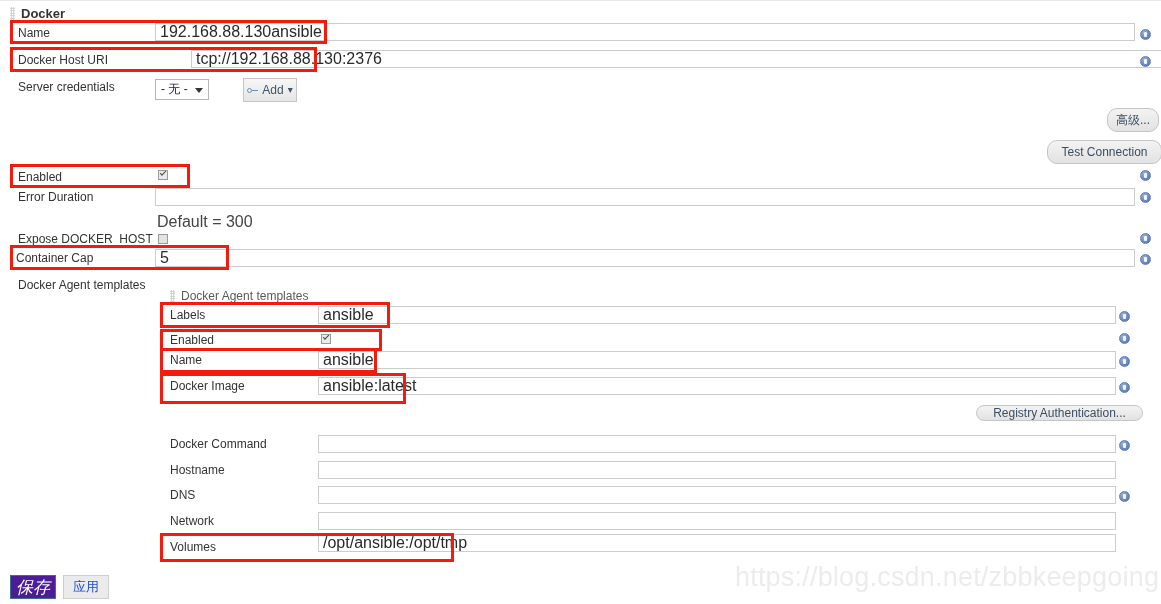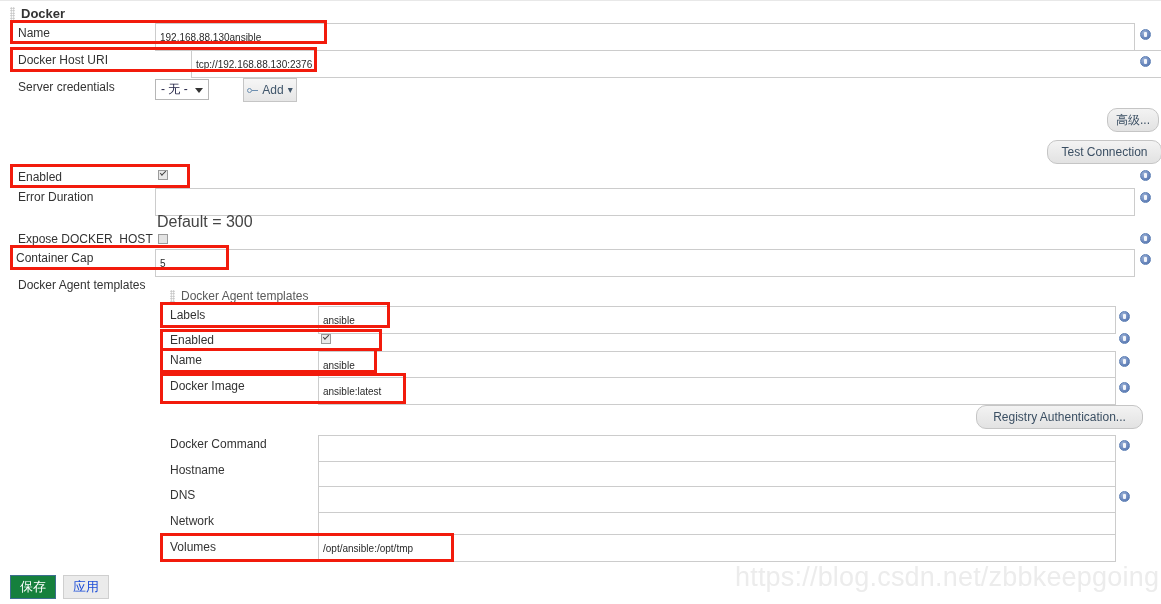--- a/index.html
+++ b/index.html
@@ -65,24 +65,24 @@
     color: #333;
     white-space: nowrap;
     line-height: 14px;
   }
 
   .txt {
     position: absolute;
     box-sizing: border-box;
     border: 1px solid #ccc;
     background: #fff;
-    height: 28px;
+    height: 18px;
     padding: 1px 4px;
     font-family: "Liberation Sans", sans-serif;
-    font-size: 10px;
+    font-size: 16px;
     color: #2a2a2a;
     line-height: 17px;
     outline: none;
   }
   .txt::placeholder { color: #aaa; }
 
   .chk {
     position: absolute;
     width: 10px;
     height: 10px;
@@ -124,27 +124,28 @@
   }
   .btn.grey2 {
     background: linear-gradient(#f3f3f3, #e2e2e2);
     color: #3b4f63;
     border-radius: 10px;
   }
   .btn-primary {
     position: absolute;
     box-sizing: border-box;
     border: 1px solid #3c6e8f;
-    background: #15803d;
+    background: #4c1d95;
     color: #ffffff;
-    font-size: 13px;
+    font-size: 17px;
     display: flex;
     align-items: center;
     justify-content: center;
     cursor: pointer;
+    font-style: italic;
   }
   .btn-plain {
     position: absolute;
     box-sizing: border-box;
     border: 1px solid #cfcfcf;
     background: #ebebeb;
     color: #1d4ed8;
     font-size: 13px;
     display: flex;
     align-items: center;
@@ -313,21 +314,21 @@
   <div class="help" style="left:1119px; top:333px;"></div>
 
   <div class="lbl" style="left:170px; top:353px;">Name</div>
   <input class="txt" style="left: 318px; top: 351px; width: 798px;" value="ansible">
   <div class="help" style="left:1119px; top:356px;"></div>
 
   <div class="lbl" style="left:170px; top:379px;">Docker Image</div>
   <input class="txt" style="left: 318px; top: 377px; width: 798px;" value="ansible:latest">
   <div class="help" style="left:1119px; top:382px;"></div>
 
-  <div class="btn grey2" style="left:948px; top:405px; width:167px; height:24px;">Registry Authentication...</div>
+  <div class="btn grey2" style="left:948px; top:405px; width:167px; height:16px;">Registry Authentication...</div>
 
   <div class="lbl" style="left:170px; top:437px;">Docker Command</div>
   <input class="txt" style="left: 318px; top: 435px; width: 798px;" value="">
   <div class="help" style="left:1119px; top:440px;"></div>
 
   <div class="lbl" style="left:170px; top:463px;">Hostname</div>
   <input class="txt" style="left: 318px; top: 461px; width: 798px;" value="">
 
   <div class="lbl" style="left:170px; top:488px;">DNS</div>
   <input class="txt" style="left: 318px; top: 486px; width: 798px;" value="">

